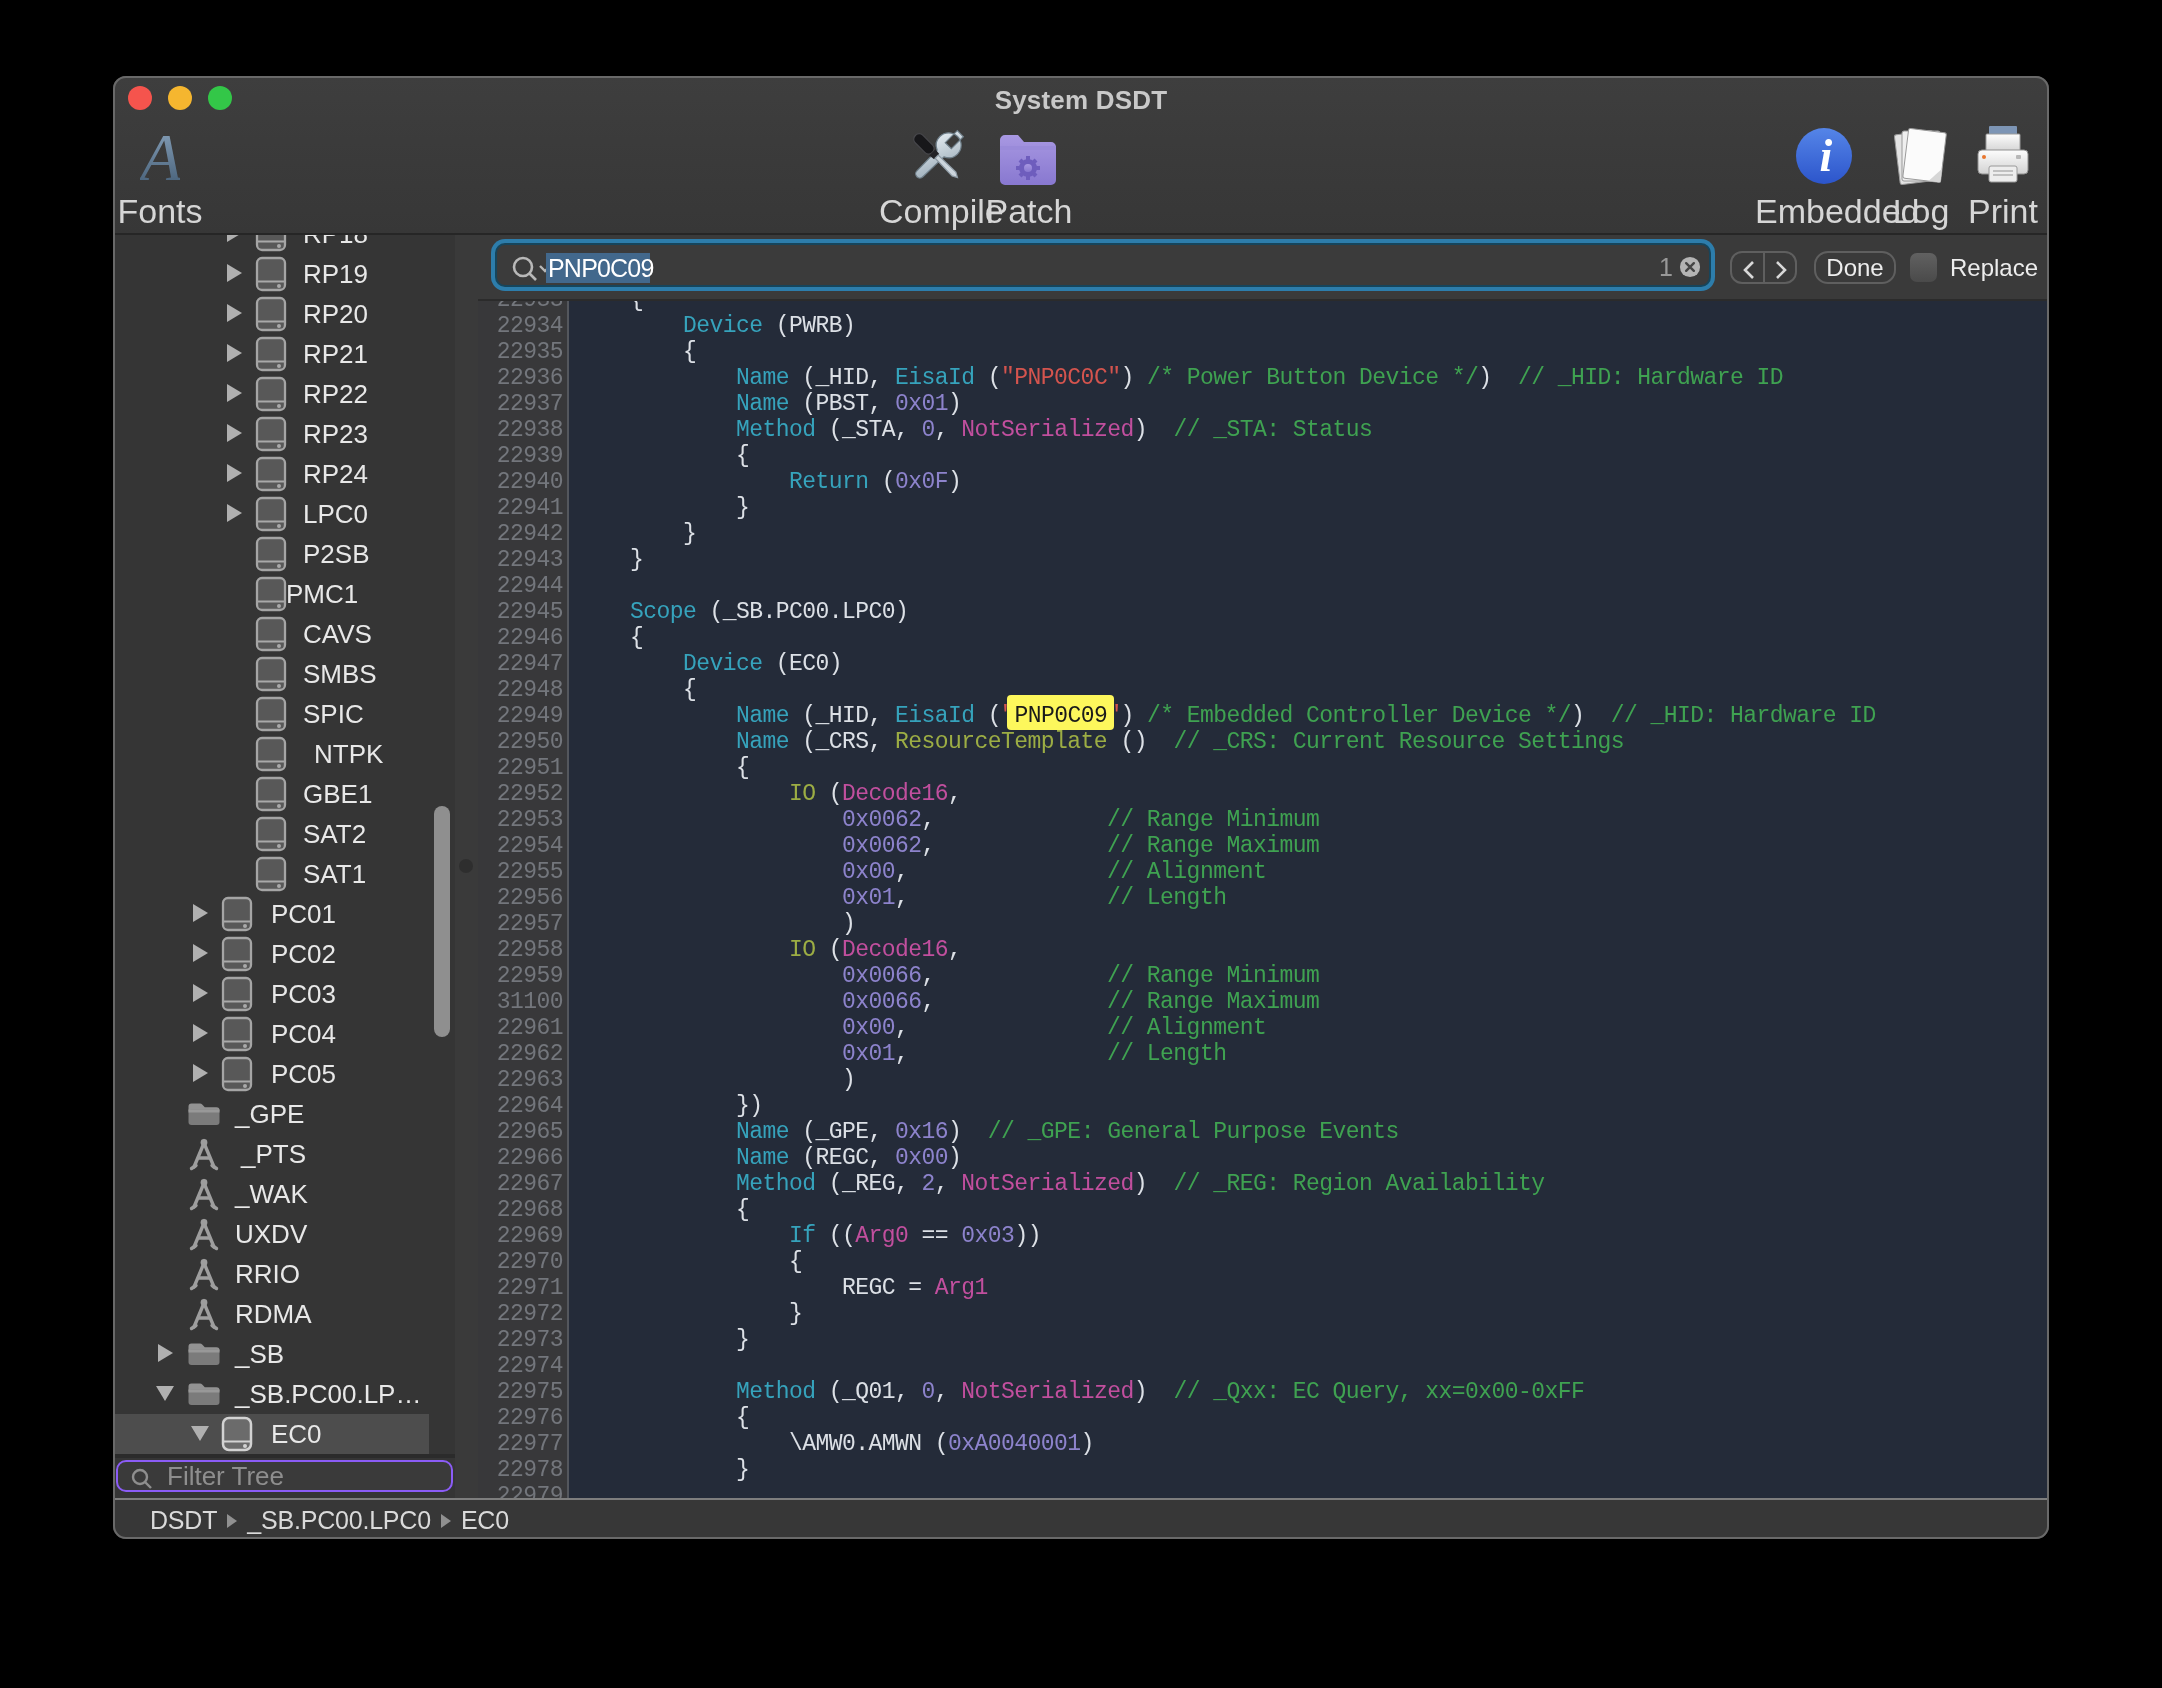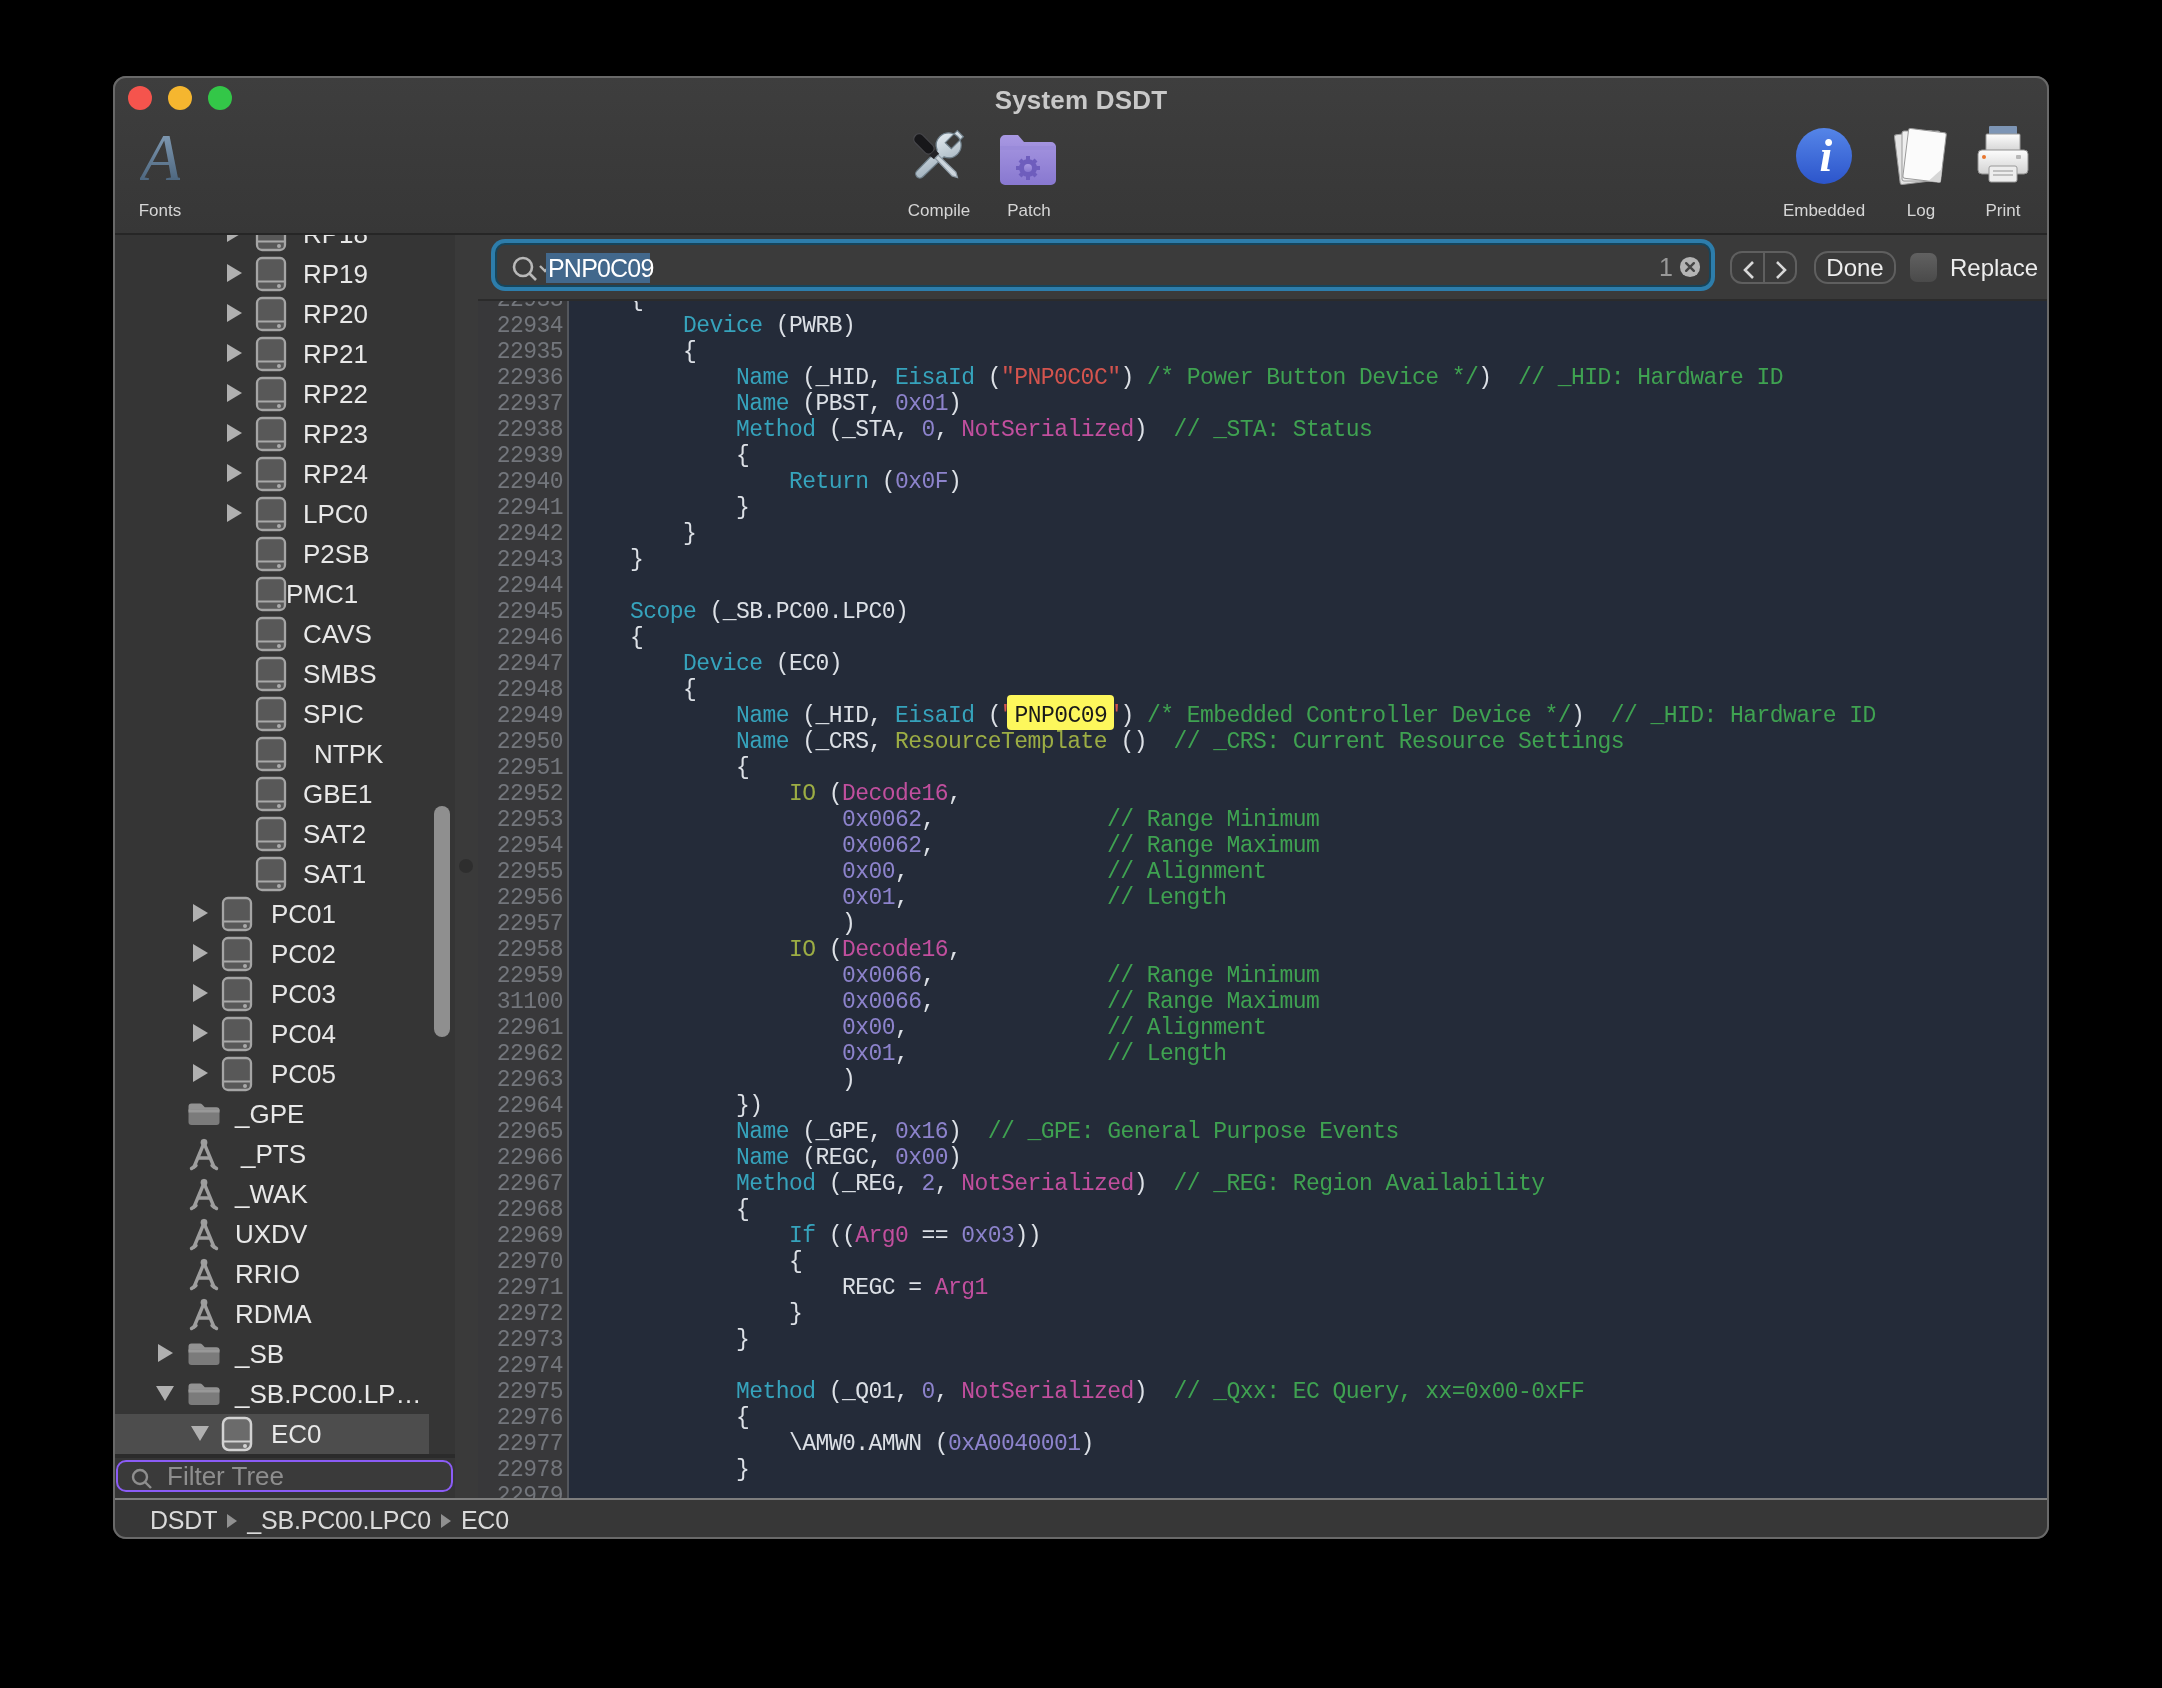--- a/index.html
+++ b/index.html
@@ -10,21 +10,21 @@
 #win{position:absolute;left:113px;top:76px;width:1936px;height:1463px;
   background:#353535;border-radius:13px;overflow:hidden;}
 #winborder{position:absolute;left:113px;top:76px;width:1936px;height:1463px;
   border:2px solid #696969;border-radius:13px;z-index:99;pointer-events:none;}
 
 #toolbar{position:absolute;left:0;top:0;width:1936px;height:159px;
   background:linear-gradient(#3e3e3e,#3a3a3a 55%,#373737);border-bottom:2px solid #262626;}
 .tl{position:absolute;top:10px;width:24px;height:24px;border-radius:50%;}
 #title{position:absolute;left:0;top:9px;width:1936px;text-align:center;
   font-size:26px;font-weight:bold;color:#c9c9c9;line-height:30px;letter-spacing:.2px;}
-.tlabel{position:absolute;font-size:17px;line-height:26px;color:#d6d6d6;text-align:center;}
+.tlabel{position:absolute;font-size:34px;line-height:26px;color:#d6d6d6;text-align:center;}
 
 #sidebar{position:absolute;left:0;top:159px;width:342px;height:1263px;background:#353535;overflow:hidden;}
 .trow{position:absolute;left:0;width:316px;height:40px;}
 .trow.sel{background:#4d4d4d;width:316px;}
 .tri-r{position:absolute;width:0;height:0;border-left:15px solid #b0b0b0;border-top:9.5px solid transparent;border-bottom:9.5px solid transparent;}
 .tri-d{position:absolute;width:0;height:0;border-top:15px solid #b0b0b0;border-left:9.5px solid transparent;border-right:9.5px solid transparent;}
 .tlab{position:absolute;font-size:26px;line-height:40px;color:#e8e8e8;white-space:pre;}
 .ticon{position:absolute;}
 #treescroll{position:absolute;left:321px;top:571px;width:16px;height:231px;border-radius:8px;background:#8f8f8f;}
 #filterwrap{position:absolute;left:0;top:1219px;width:342px;height:42px;border-top:2px solid #2b2b2b;background:#353535;}

